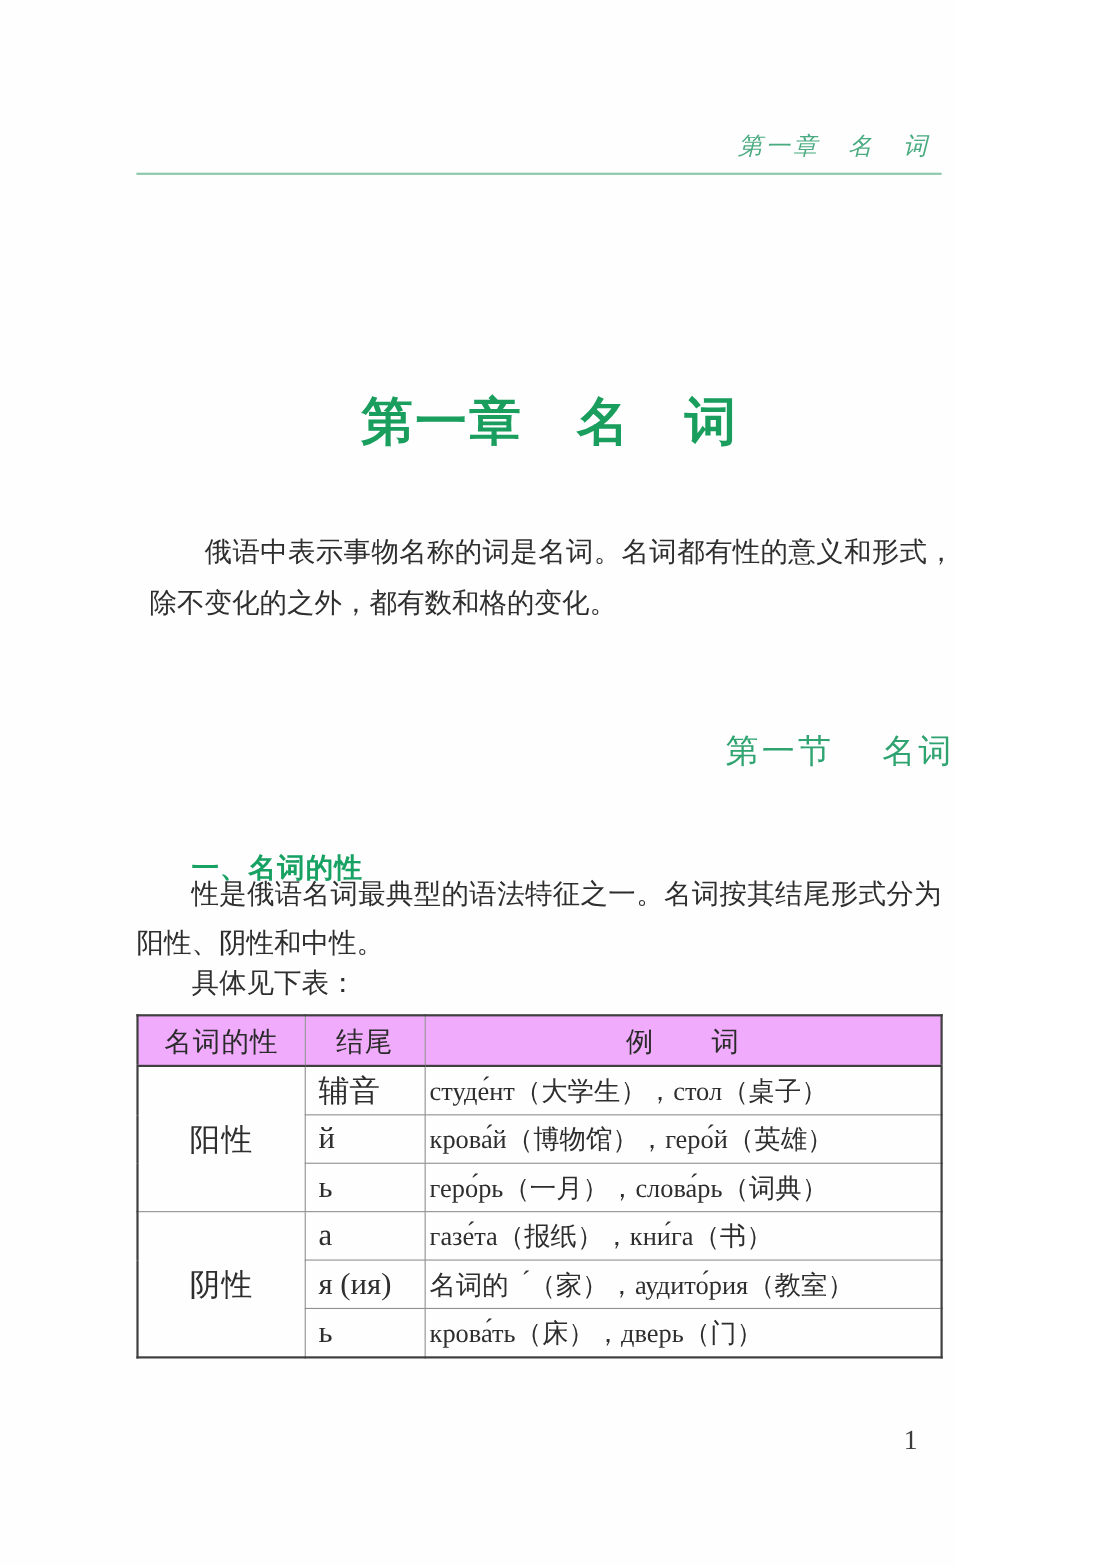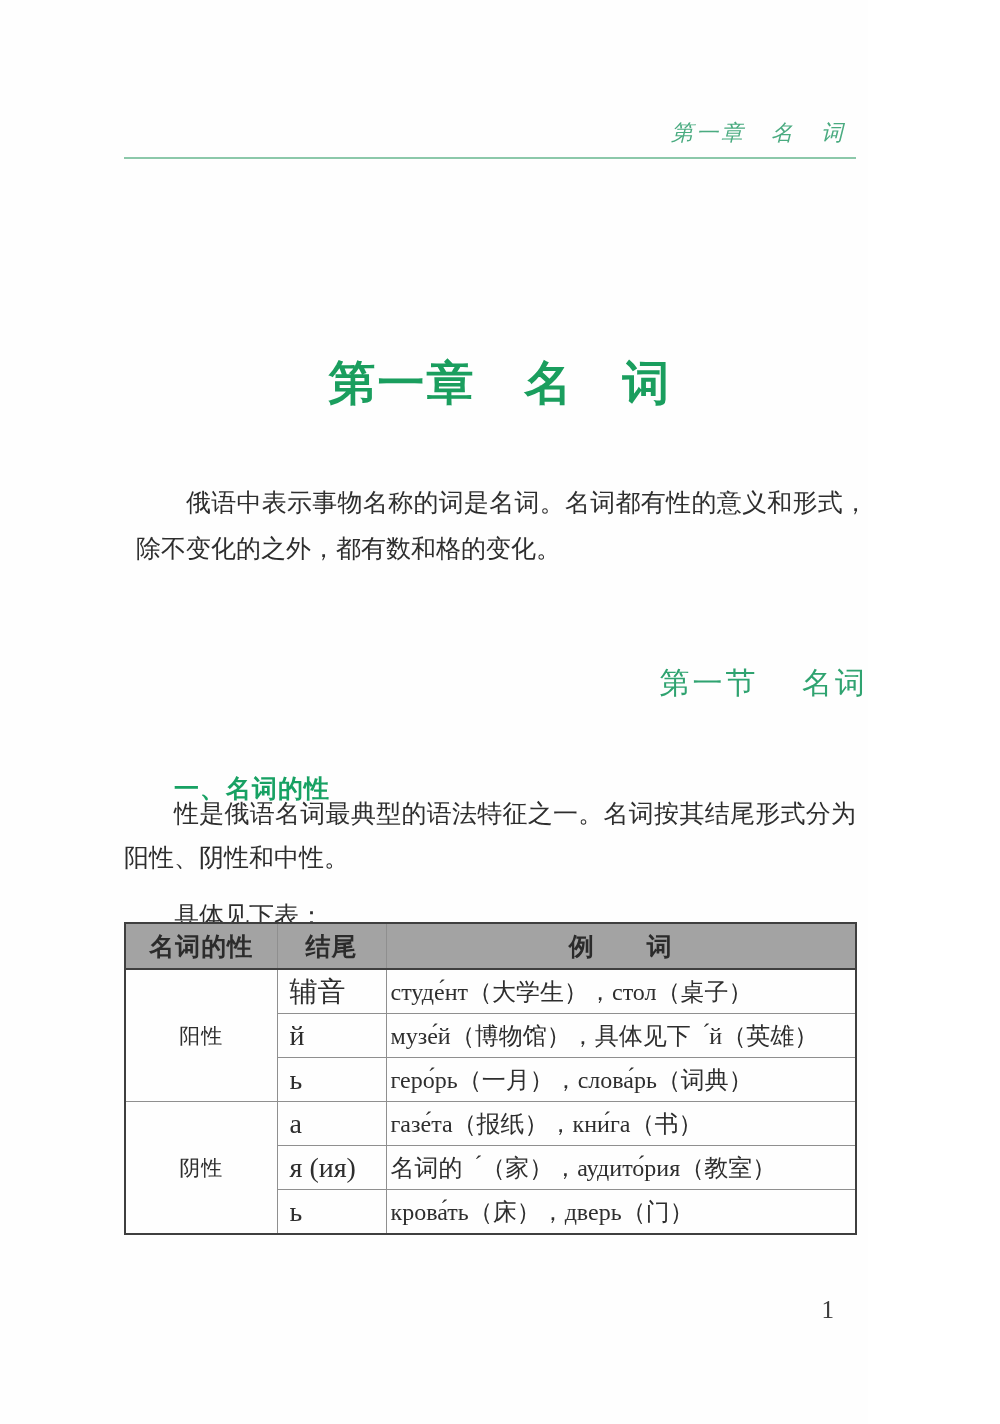--- a/index.html
+++ b/index.html
@@ -57,21 +57,21 @@
   
   .body-para {
     font-size: 25px;
     line-height: 46px;
     text-indent: 2em;
     text-align: justify;
     color: #2e2e2e;
   }
   .intro-para   { top: 480px; margin-left: 12px; }
   .sub-para     { top: 792px; line-height: 44px; }
-  .table-intro  { top: 893px; }
+  .table-intro  { top: 872px; }
 
   
   .section-title {
     position: absolute;
     top: 663px;
     left: 0;
     width: 1000px;
     text-align: right;
     font-family: "Liberation Serif", serif;
     font-size: 30px;
@@ -97,39 +97,39 @@
     border-collapse: collapse;
     width: 731px;
     table-layout: fixed;
     font-size: 24px;
     color: #2e2e2e;
   }
   table.gender-table col.c1 { width: 152px; }
   table.gender-table col.c2 { width: 109px; }
   table.gender-table col.c3 { width: 470px; }
   table.gender-table th {
-    background: #a3a3a3;
+    background: #f0abfc;
     border: 1px solid #8f8f8f;
     border-bottom: 2px solid #3f3f3f;
     height: 42px;
-    font-weight: bold;
+    font-weight: normal;
     font-size: 25px;
     letter-spacing: 1px;
     text-align: center;
     color: #2b2b2b;
   }
   table.gender-table td {
     border: 1px solid #8f8f8f;
     height: 41px;
     vertical-align: middle;
   }
   table.gender-table { border: 2px solid #3f3f3f; }
   td.gender-cell {
     text-align: center;
-    font-size: 21px;
+    font-size: 28px;
     letter-spacing: 1px;
   }
   td.ending-cell {
     padding-left: 12px;
     font-size: 28px;
   }
   td.examples-cell {
     padding-left: 4px;
     font-size: 24px;
   }
@@ -180,21 +180,21 @@
         </tr>
       </thead>
       <tbody>
         <tr>
           <td class="gender-cell" rowspan="3">阳性</td>
           <td class="ending-cell">辅音</td>
           <td class="examples-cell">студе́нт（大学生），стол（桌子）</td>
         </tr>
         <tr>
           <td class="ending-cell">й</td>
-          <td class="examples-cell">музе́й（博物馆），具体见下表́й（英雄）</td>
+          <td class="examples-cell">крова́й（博物馆），геро́й（英雄）</td>
         </tr>
         <tr>
           <td class="ending-cell">ь</td>
           <td class="examples-cell">геро́рь（一月），слова́рь（词典）</td>
         </tr>
         <tr>
           <td class="gender-cell" rowspan="3">阴性</td>
           <td class="ending-cell">а</td>
           <td class="examples-cell">газе́та（报纸），кни́га（书）</td>
         </tr>

